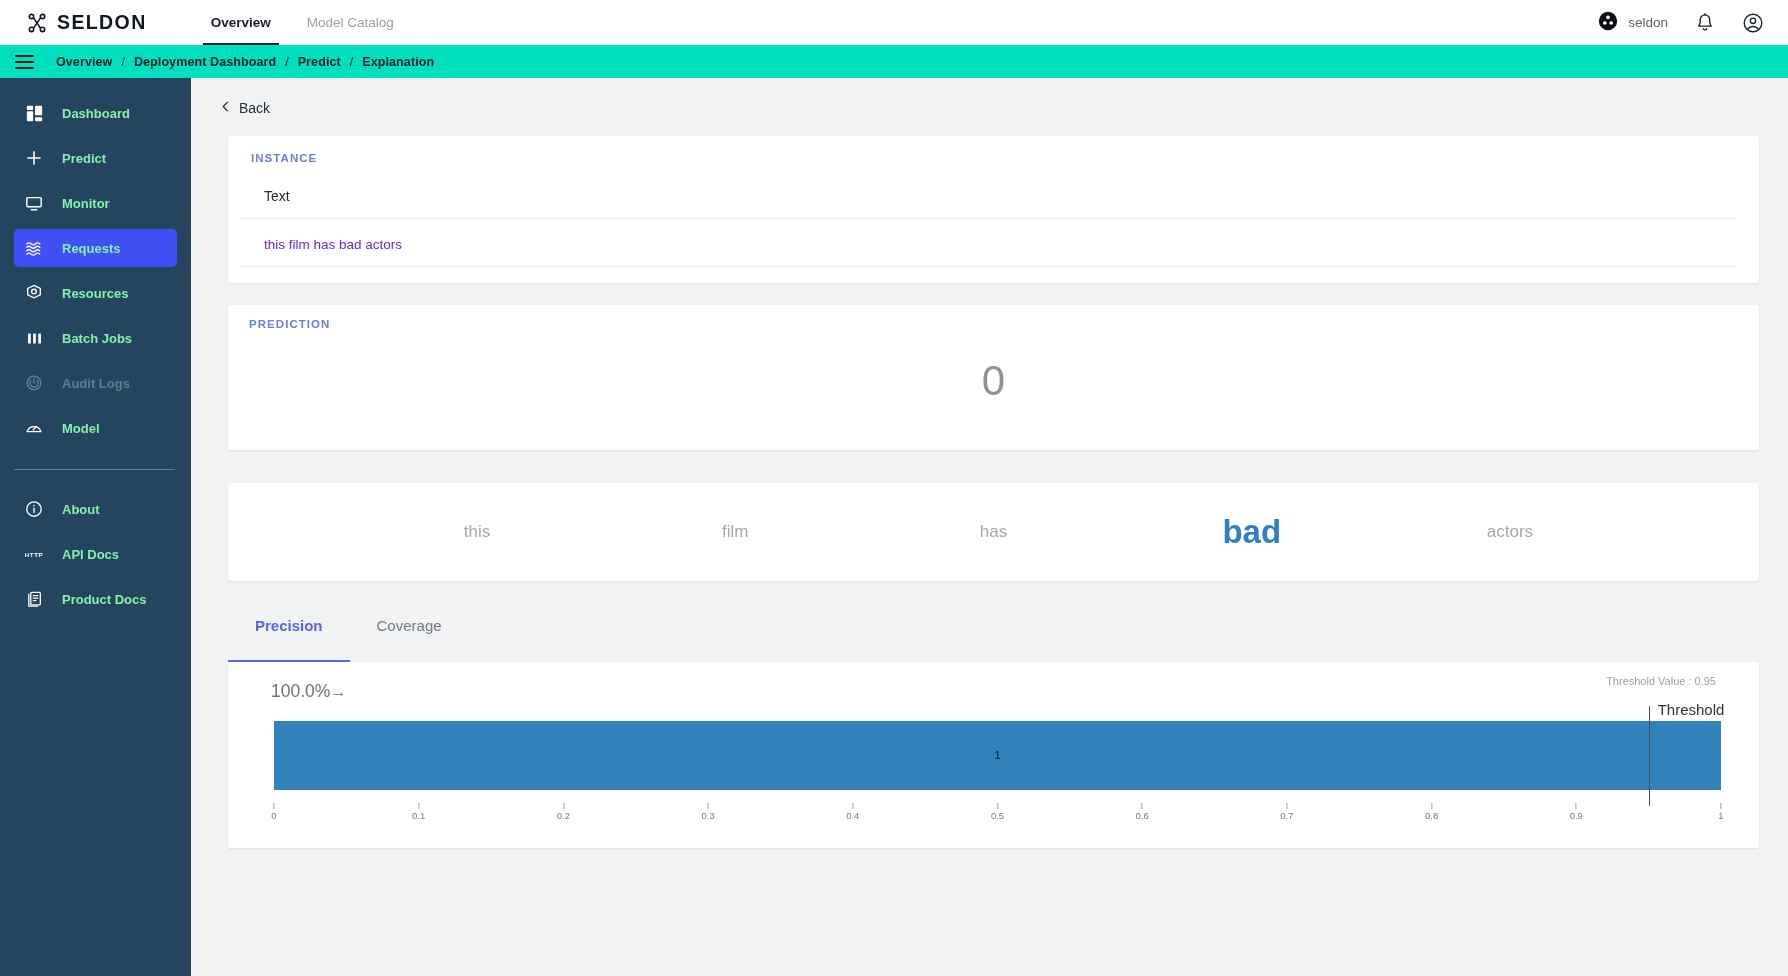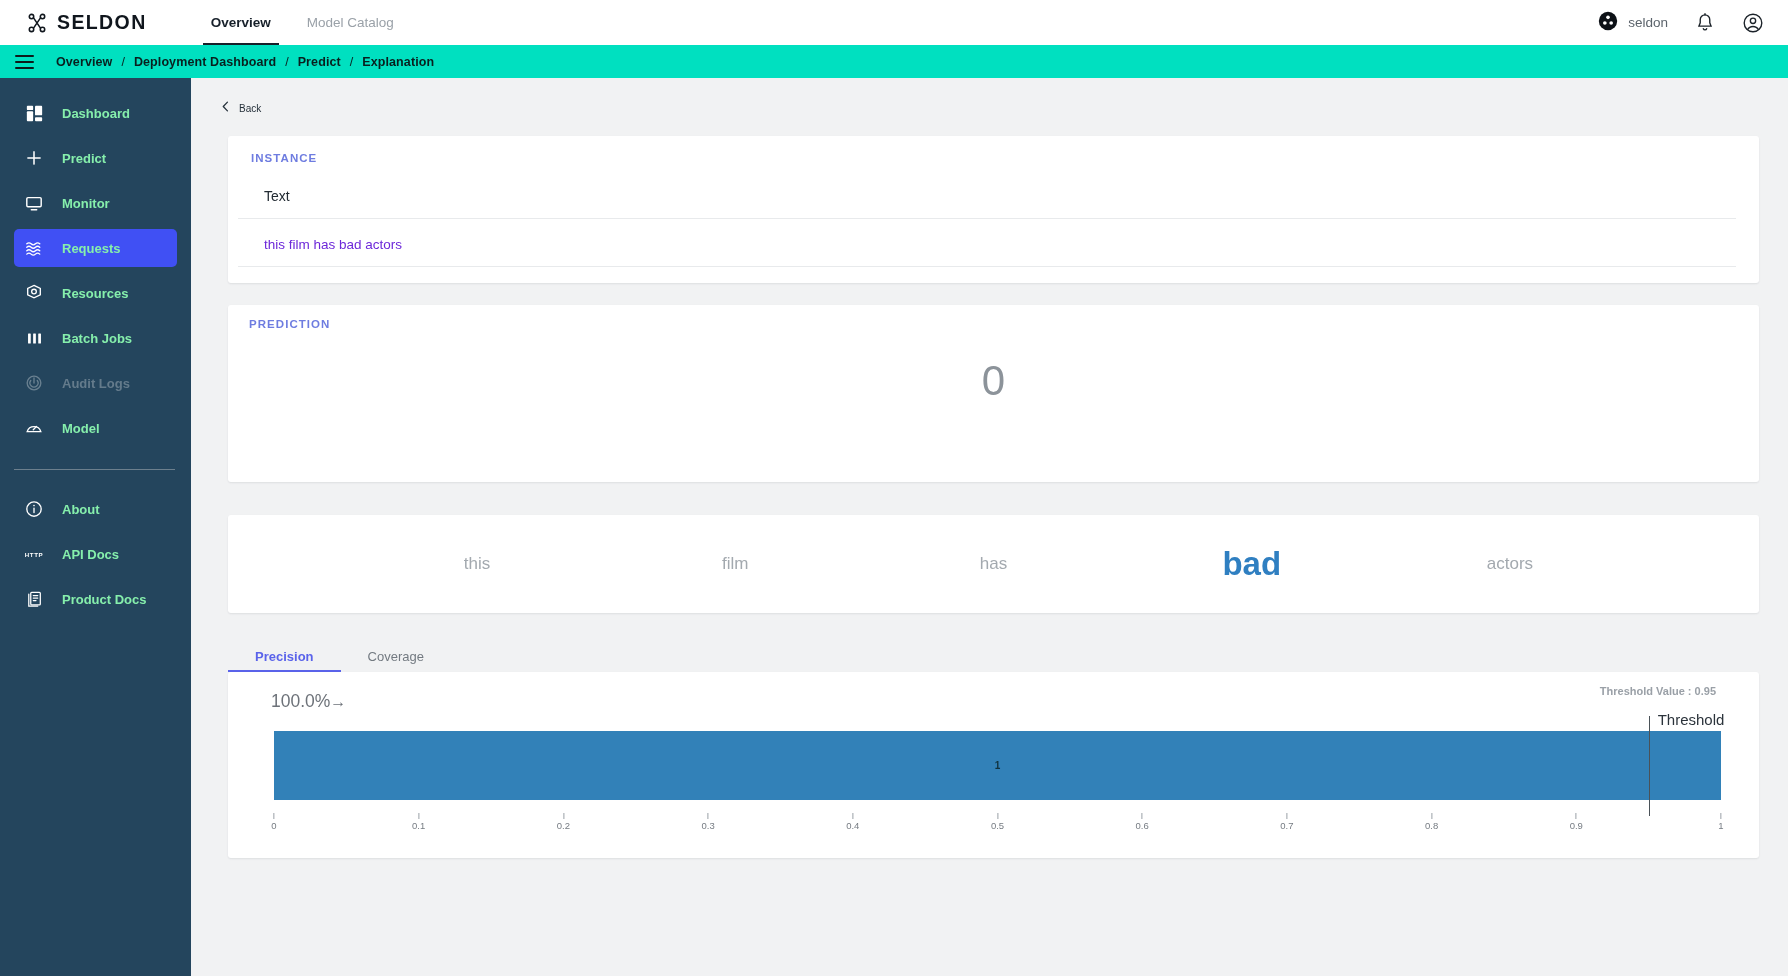--- a/index.html
+++ b/index.html
@@ -76,21 +76,21 @@
 
   
   .main {
     position: absolute; left: 191px; top: 78px; right: 0; bottom: 0;
     background: #f1f2f3; overflow: hidden;
   }
   .back {
     display: flex; align-items: center; gap: 9px;
     margin: 21px 0 0 30px; cursor: pointer; width: fit-content;
   }
-  .back-label { font-size: 10px; color: #25303a; text-align: center; }
+  .back-label { font-size: 14px; color: #25303a; text-align: center; }
   .card {
     background: #ffffff; border-radius: 3px;
     margin: 16px 29px 0 37px;
     box-shadow: 0 1px 2px rgba(20,30,40,.09);
   }
   .card-kicker {
     font-size: 11.5px; font-weight: 700; letter-spacing: 1.05px;
     color: #6e7ce0;
   }
 
@@ -99,21 +99,21 @@
   .card-instance .card-kicker { padding-left: 13px; }
   .inst-row {
     padding: 18px 0 14px 26px; font-size: 14px; color: #222b33;
     border-bottom: 1px solid #e8eaec;
   }
   .inst-head { padding-top: 24px; }
   .inst-value { font-size: 13.5px; color: #6d28d9; border-bottom: 1px solid #e8eaec; }
 
   
   .card-prediction {
-    margin-top: 22px; padding: 13px 0 0 10px; height: 177px; position: relative;
+    margin-top: 22px; padding: 13px 0 0 10px; height: 145px; position: relative;
   }
   .card-prediction .card-kicker { padding-left: 11px; }
   .pred-output {
     font-size: 14.5px; color: #888f96; padding-left: 11px; margin-top: 6px;
   }
   .pred-value {
     position: absolute; left: 0; right: 0; top: 52px;
     text-align: center; font-size: 42px; color: #8c939a; font-weight: 400;
   }
 
@@ -127,41 +127,41 @@
     width: 100%; padding: 0 120px;
   }
   .word {
     flex: 1; text-align: center; font-size: 17px; color: #a3a9af; font-weight: 400;
   }
   .word.hl { color: #2f7fc1; font-size: 33px; font-weight: 700; }
 
   
   .tabs { display: flex; margin: 36px 0 0 37px; }
   .tab {
-    font-size: 13px; color: #737a81; padding: 0 27px 8px 27px;
+    font-size: 15px; color: #737a81; padding: 0 27px 28px 27px;
     cursor: pointer; position: relative;
   }
   .tab.active { color: #5a63ea; font-weight: 700; }
   .tab.active::after {
     content: ""; position: absolute; left: 0; right: 0; bottom: 0;
     height: 2.5px; background: #5a63ea;
   }
 
   
   .card-chart {
     margin-top: 0; padding: 0; height: 186px; position: relative; overflow: visible;
   }
   .pct {
     position: absolute; left: 43px; top: 19px;
     font-size: 17.5px; color: #6d7279; display:flex; align-items:center; 
   }
   .pct-arrow { font-size: 16px; color: #6d7279; }
   .thr-value {
     position: absolute; right: 43px; top: 13px;
-    font-size: 11px; color: #9aa0a7; font-weight: bold;
+    font-size: 11px; color: #9aa0a7;
   }
   .plot {
     position: absolute; left: 46px; right: 38px; top: 59px; height: 69px;
   }
   .bar {
     position: absolute; left: 0; top: 0; height: 100%;
     background: #3281b8; display: flex; align-items: center;
   }
   .bar-label {
     position: absolute; left: 50%; transform: translateX(-50%);

